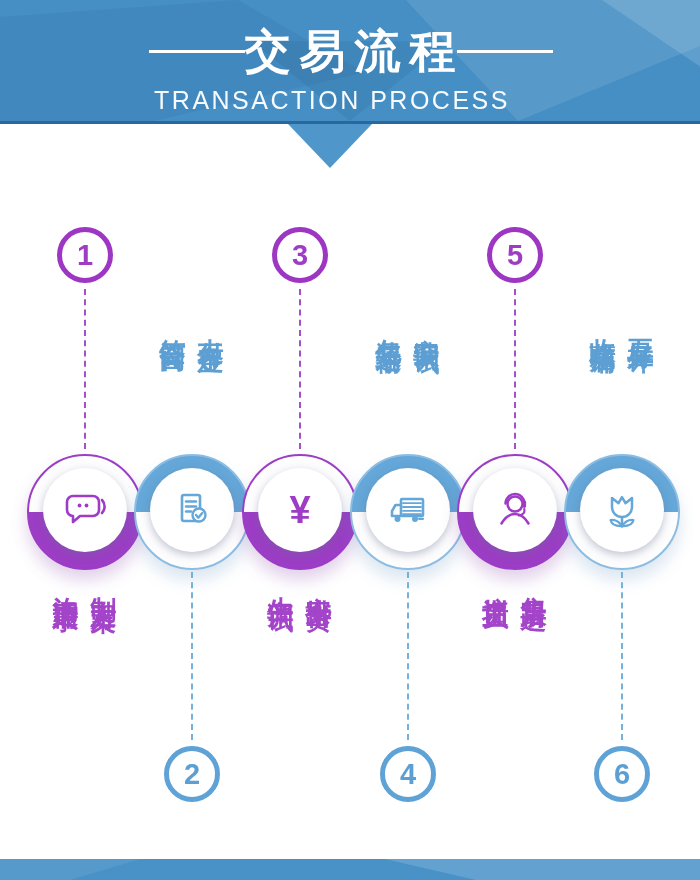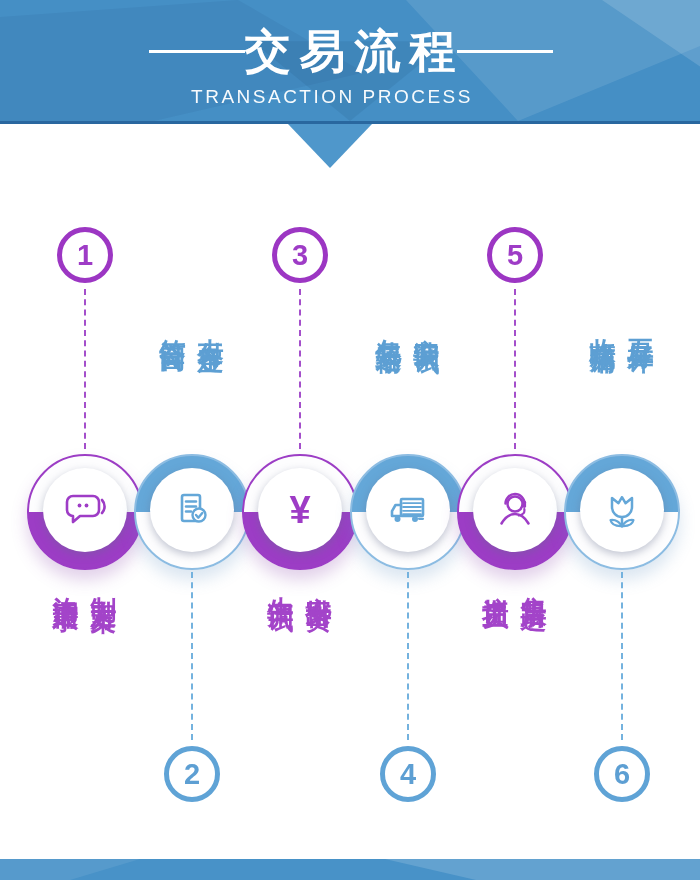--- a/index.html
+++ b/index.html
@@ -12,21 +12,21 @@
   .poly{position:absolute;left:0;top:0;width:100%;height:100%;}
   .poly-a{background:rgba(255,255,255,.10);clip-path:polygon(58% 0,100% 0,100% 38%,74% 100%);}
   .poly-b{background:rgba(255,255,255,.14);clip-path:polygon(86% 0,100% 0,100% 55%);}
   .poly-c{background:rgba(10,40,80,.06);clip-path:polygon(0 14%,34% 0,52% 60%,22% 100%,0 100%);}
   .poly-d{background:rgba(20,60,100,.10);clip-path:polygon(36% 34%,64% 34%,50% 100%);}
   .banner-line{position:absolute;top:50px;width:96px;height:3px;background:#ffffff;}
   .line-left{left:149px;} .line-right{left:457px;}
   .banner-title{position:absolute;top:21px;left:0;width:700px;text-align:center;color:#ffffff;
                 font-size:46px;font-weight:bold;letter-spacing:9px;padding-left:9px;box-sizing:border-box;}
   .banner-subtitle{position:absolute;top:86px;left:0;width:664px;text-align:center;
-                   color:rgba(255,255,255,.96);font-size:19px;letter-spacing:2.5px;}
+                   color:rgba(255,255,255,.96);font-size:25px;letter-spacing:2.5px;}
   .banner-triangle{position:absolute;top:124px;left:288px;width:0;height:0;
                    border-left:42px solid transparent;border-right:42px solid transparent;
                    border-top:44px solid #4f97cb;}
 
   
   .step{position:absolute;top:0;width:130px;height:880px;}
   .s0{left:20px}.s1{left:127px}.s2{left:235px}.s3{left:343px}.s4{left:450px}.s5{left:557px}
 
   .badge{position:absolute;left:37px;width:46px;height:46px;border-radius:50%;background:#fff;
          border:5px solid;display:flex;align-items:center;justify-content:center;

